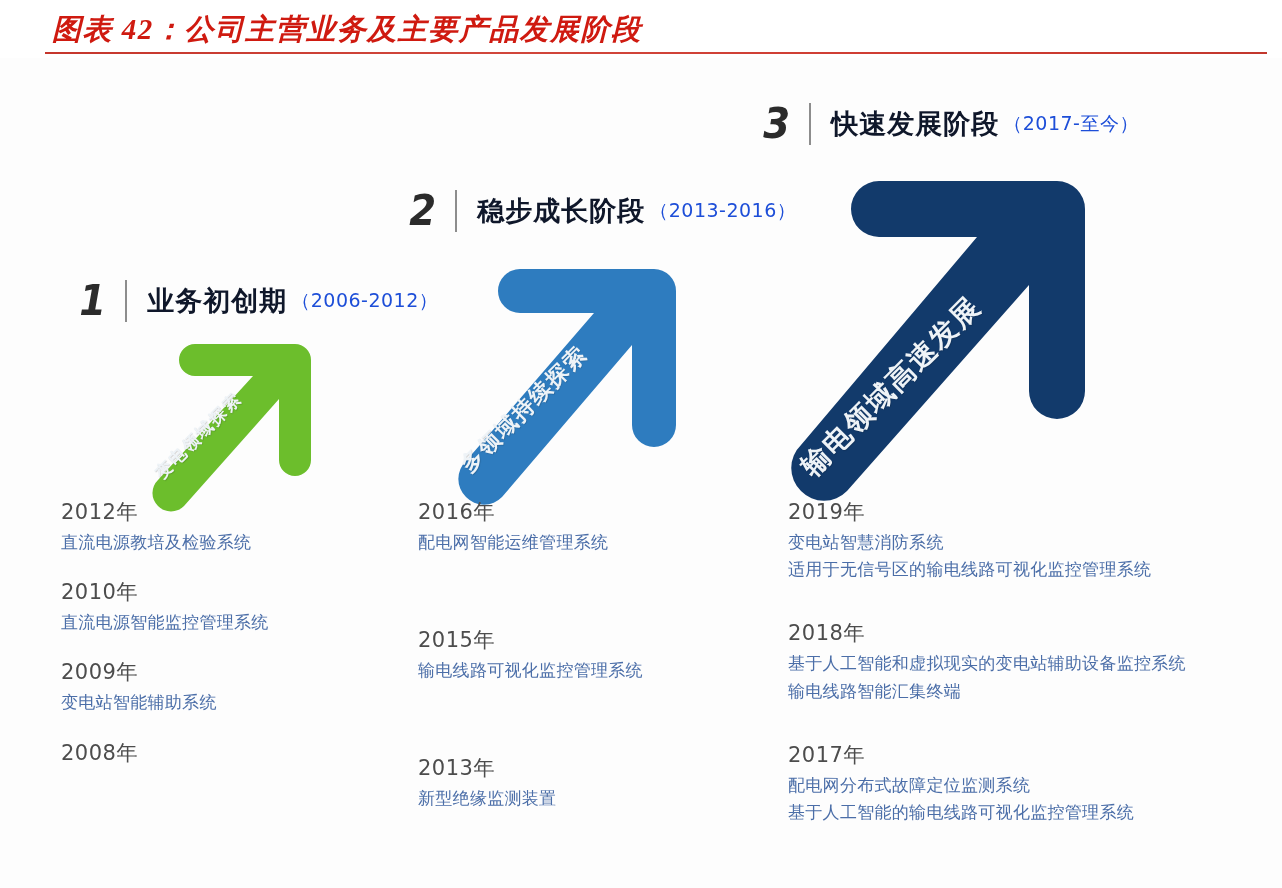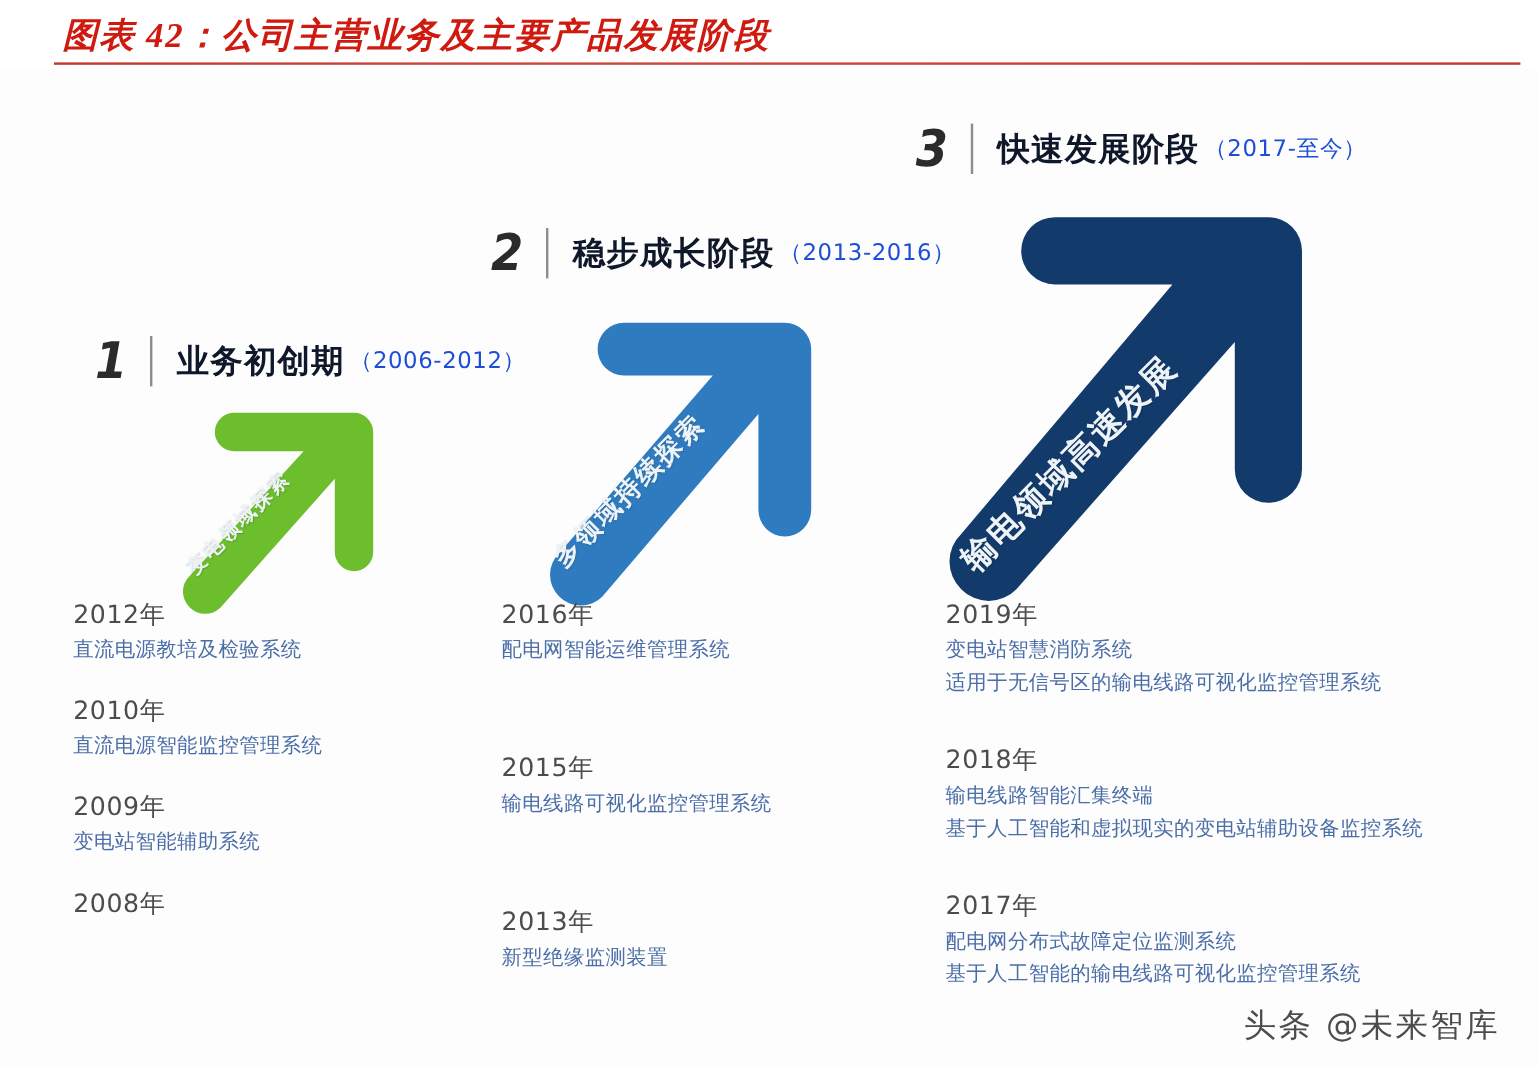--- a/index.html
+++ b/index.html
@@ -263,25 +263,24 @@
   </div>
 
   <div class="column" id="column-3">
     <div class="entry">
       <div class="entry-year">2019年</div>
       <div class="entry-item">变电站智慧消防系统</div>
       <div class="entry-item">适用于无信号区的输电线路可视化监控管理系统</div>
     </div>
     <div class="entry">
       <div class="entry-year">2018年</div>
+      <div class="entry-item">基于人工智能和虚拟现实的变电站辅助设备监控系统</div>
       <div class="entry-item">输电线路智能汇集终端</div>
-      <div class="entry-item">基于人工智能和虚拟现实的变电站辅助设备监控系统</div>
     </div>
     <div class="entry">
       <div class="entry-year">2017年</div>
       <div class="entry-item">配电网分布式故障定位监测系统</div>
       <div class="entry-item">基于人工智能的输电线路可视化监控管理系统</div>
     </div>
   </div>
 
-  <div class="watermark">头条 @未来智库</div>
 
 </div>
 
 </body></html>

